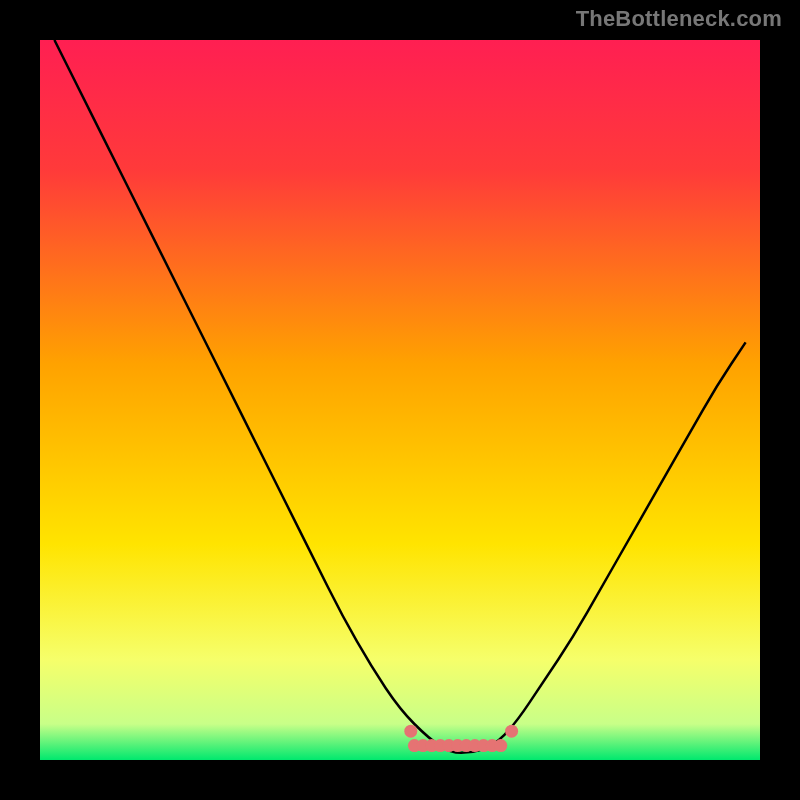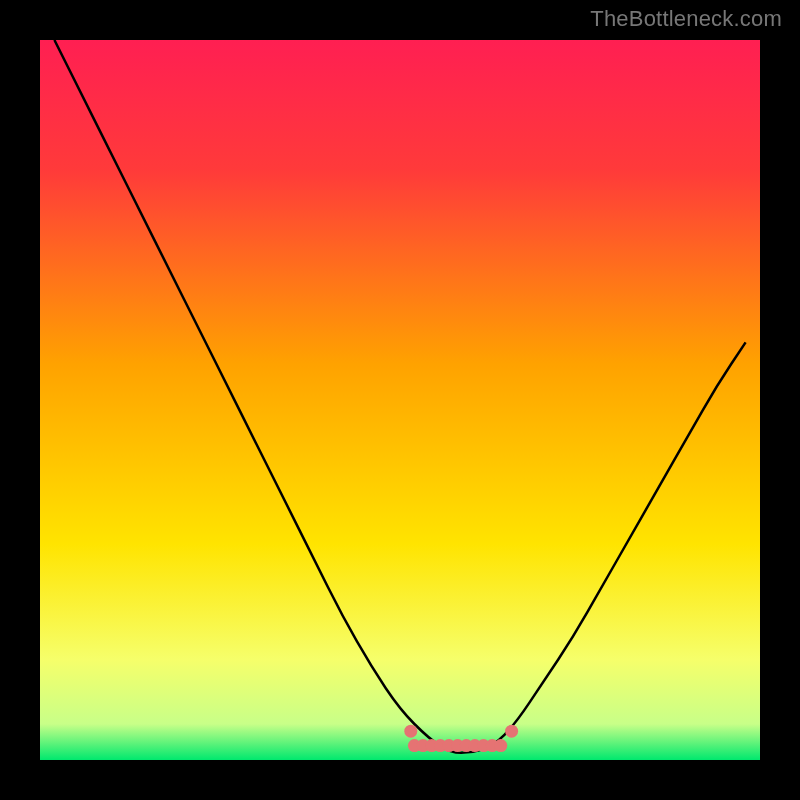--- a/index.html
+++ b/index.html
@@ -22,21 +22,21 @@
     top: 40px;
     width: 720px;
     height: 720px;
   }
   .attribution {
     position: absolute;
     top: 6px;
     right: 18px;
     color: #777;
     font-size: 22px;
-    font-weight: 400;
+    font-weight: 700;
     letter-spacing: 0.2px;
   }
 </style>
 </head>
 <body>
 
 <div class="frame">
 
   <div class="attribution">TheBottleneck.com</div>
 

